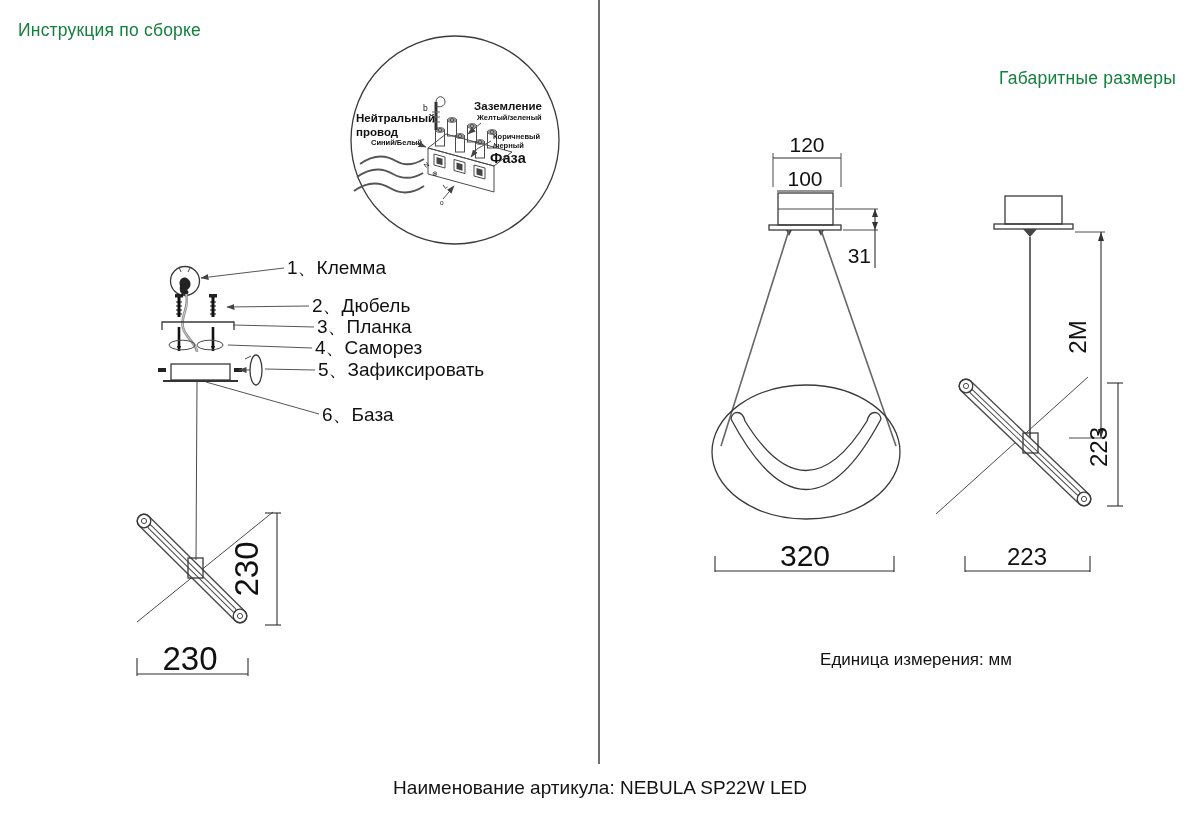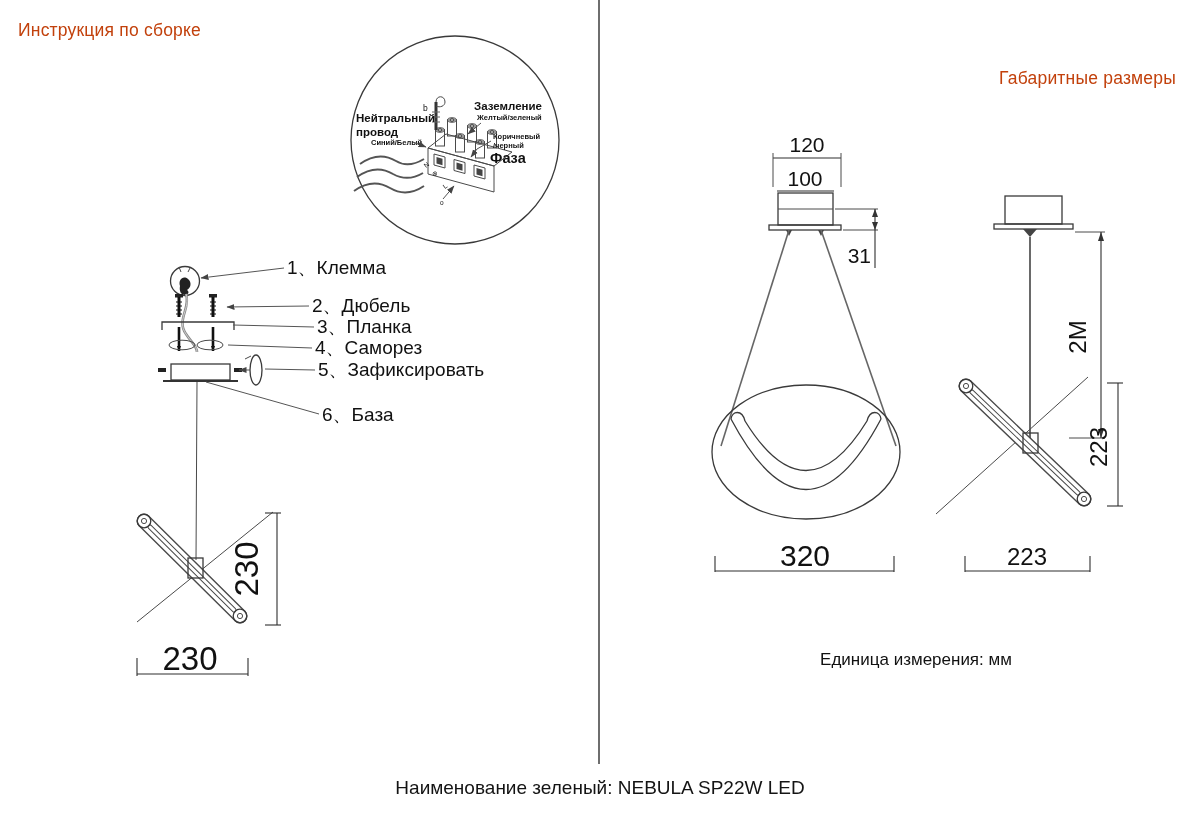--- a/index.html
+++ b/index.html
@@ -1,20 +1,20 @@
 <!DOCTYPE html>
 <html><head>
 <meta charset="utf-8">
 <style>
   html,body{margin:0;padding:0;background:#fff;}
   .canvas{
     position:relative;width:1200px;height:827px;background:#ffffff;overflow:hidden;
     font-family:"Liberation Sans","DejaVu Sans",sans-serif;color:#141414;
   }
-  .title{position:absolute;top:20px;font-size:17.5px;letter-spacing:.2px;color:#c2410c;}
+  .title{position:absolute;top:20px;font-size:17.5px;letter-spacing:.2px;color:#15803d;}
   .title-left{left:18px;}
   .title-right{right:24px;margin-top:48px;}
   .divider{position:absolute;left:598px;top:0;width:2px;height:764px;background:#6e6e6e;}
   .footer{position:absolute;left:0;right:0;top:777px;text-align:center;font-size:19px;color:#141414;}
   svg{position:absolute;top:0;font-family:"Liberation Sans","DejaVu Sans",sans-serif;}
   svg text{fill:#111;}
   .ln{stroke:#3a3a3a;stroke-width:1.3;fill:none;}
   .thin{stroke:#4a4a4a;stroke-width:1;fill:none;}
   .dim{stroke:#2f2f2f;stroke-width:1.1;fill:none;}
   .lead{stroke:#555;stroke-width:1;fill:none;}
@@ -287,14 +287,14 @@
         <line x1="366" y1="571" x2="491" y2="571" class="dim"></line>
         <line x1="366" y1="556" x2="366" y2="572" class="dim"></line>
         <line x1="491" y1="556" x2="491" y2="572" class="dim"></line>
         <text class="dimtxt" text-anchor="middle" x="428" y="565">223</text>
       </g>
     </g>
 
     <text class="units" text-anchor="middle" x="317" y="665">Единица измерения: мм</text>
   </svg>
 
-  <div class="footer">Наименование зеленый: NEBULA SP22W LED</div>
+  <div class="footer">Наименование артикула: NEBULA SP22W LED</div>
 </div>
 
 </body></html>

